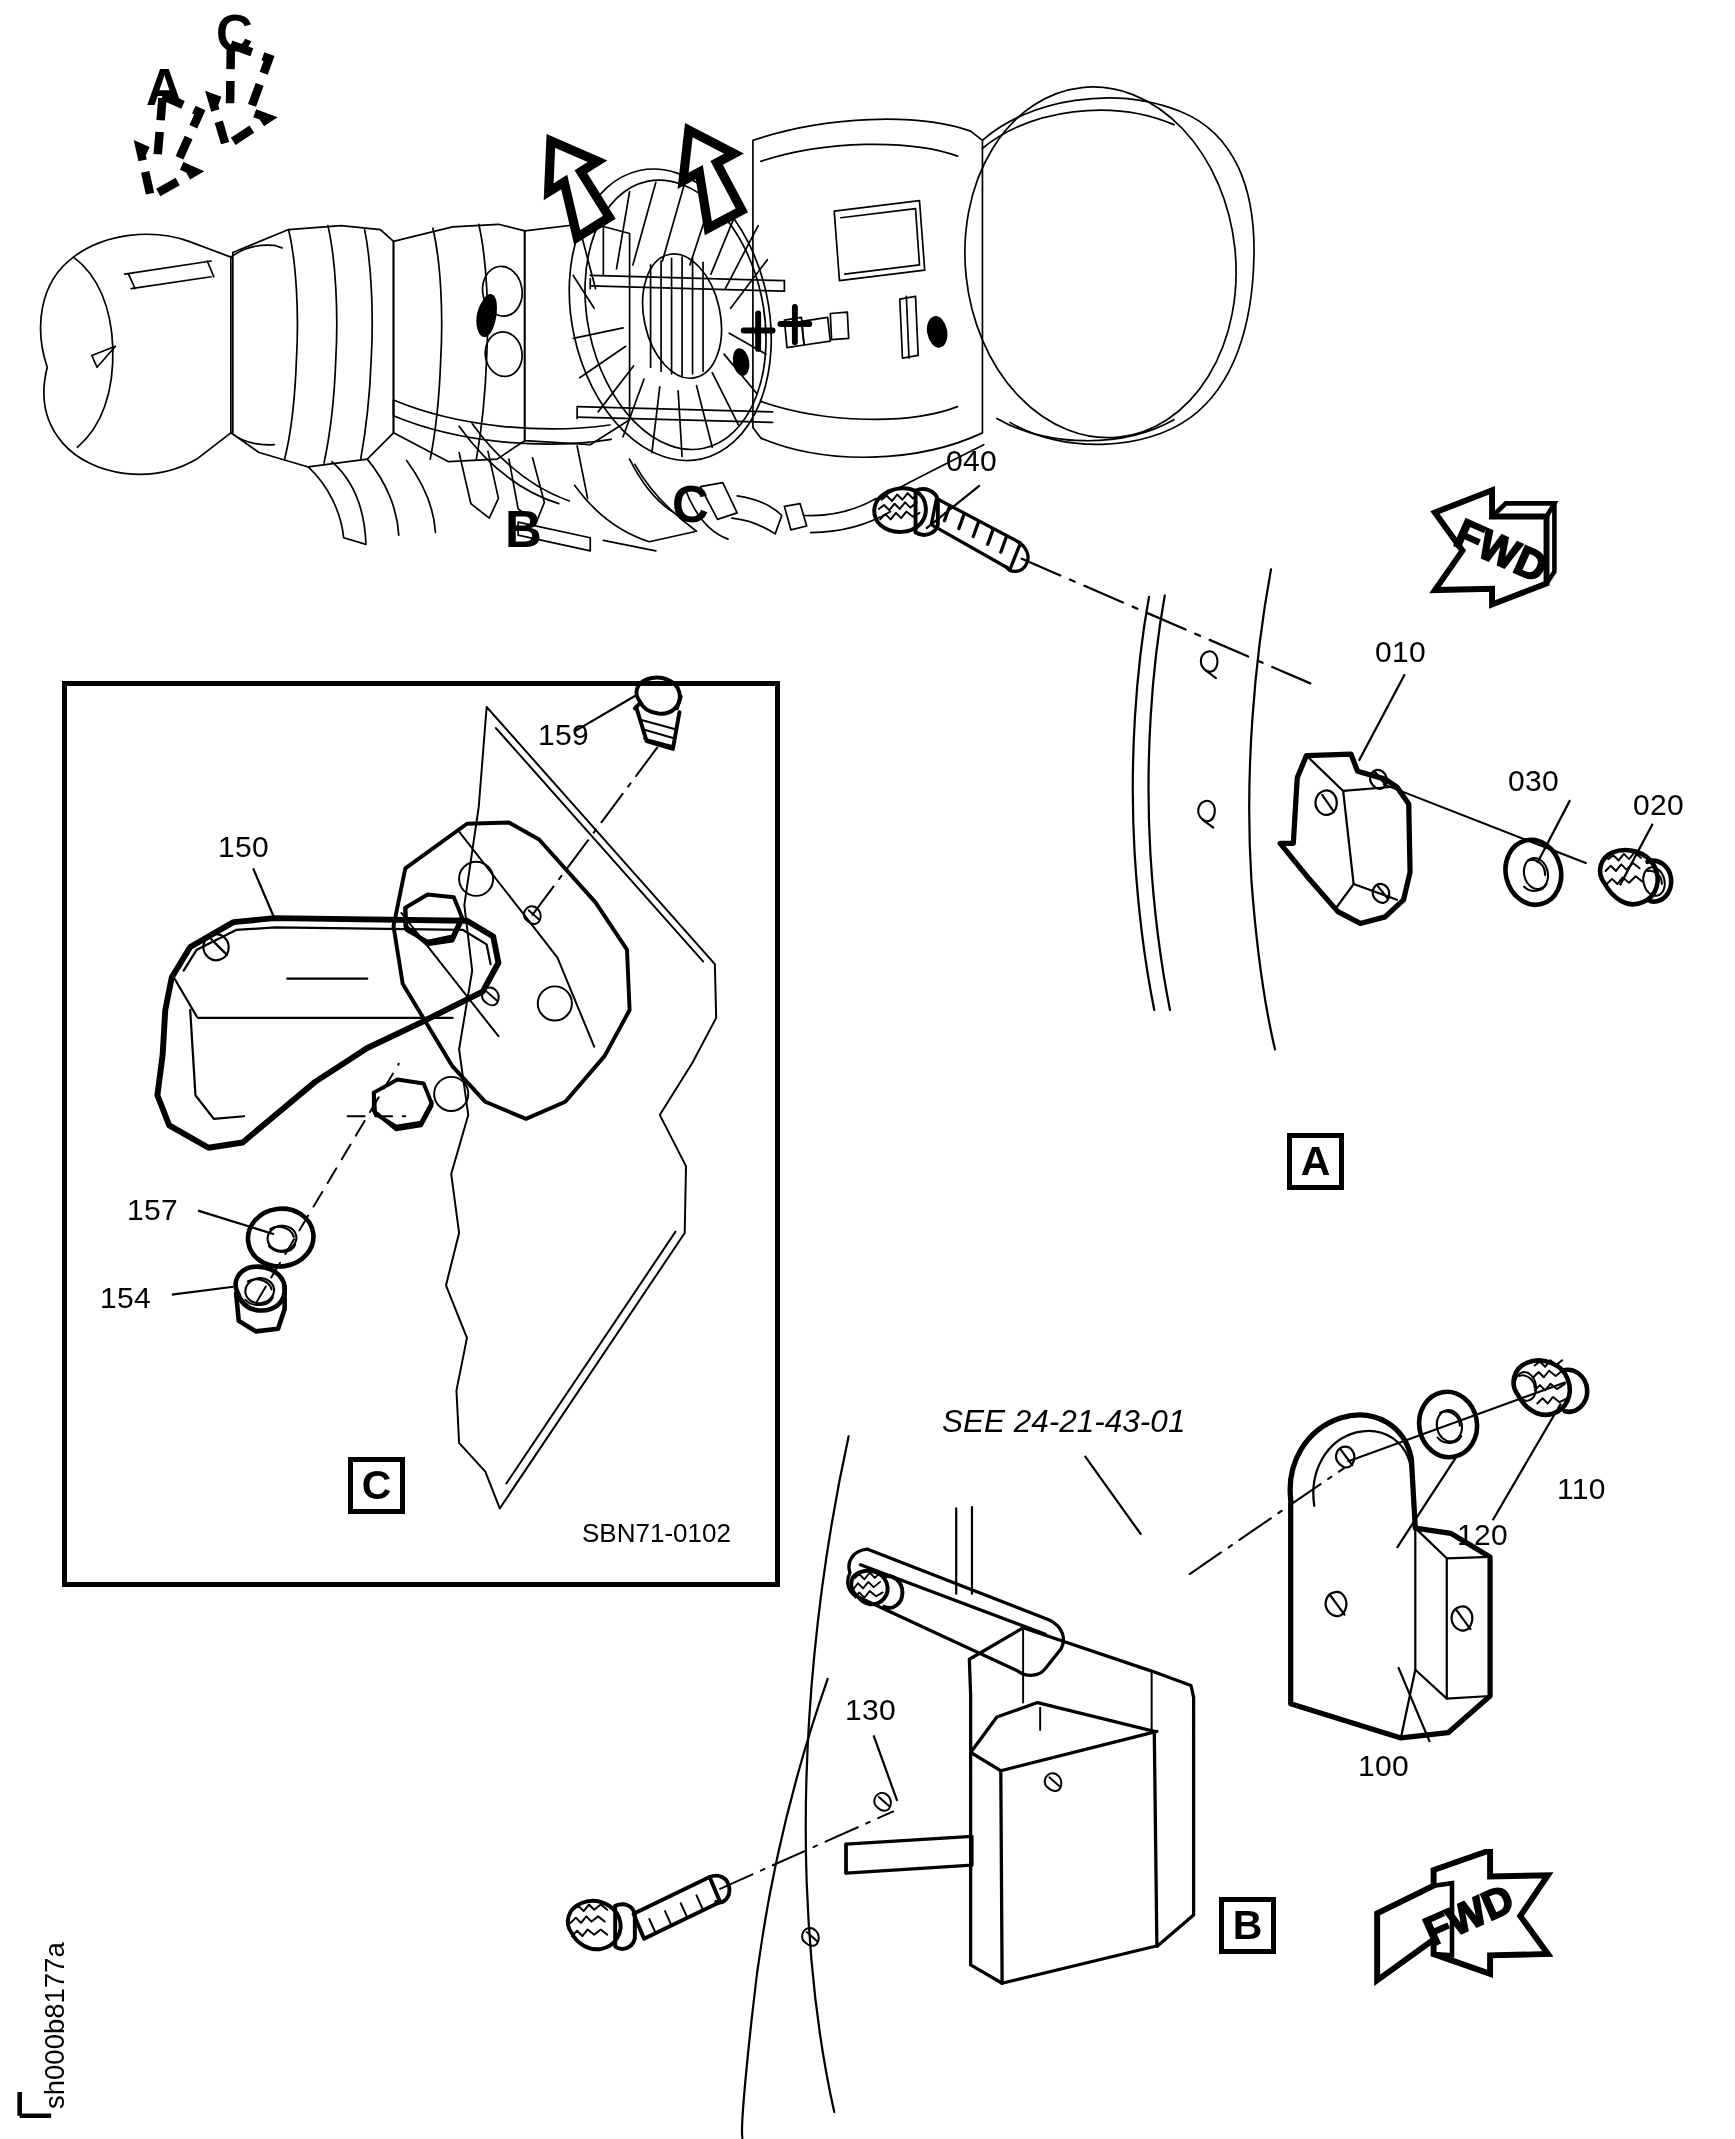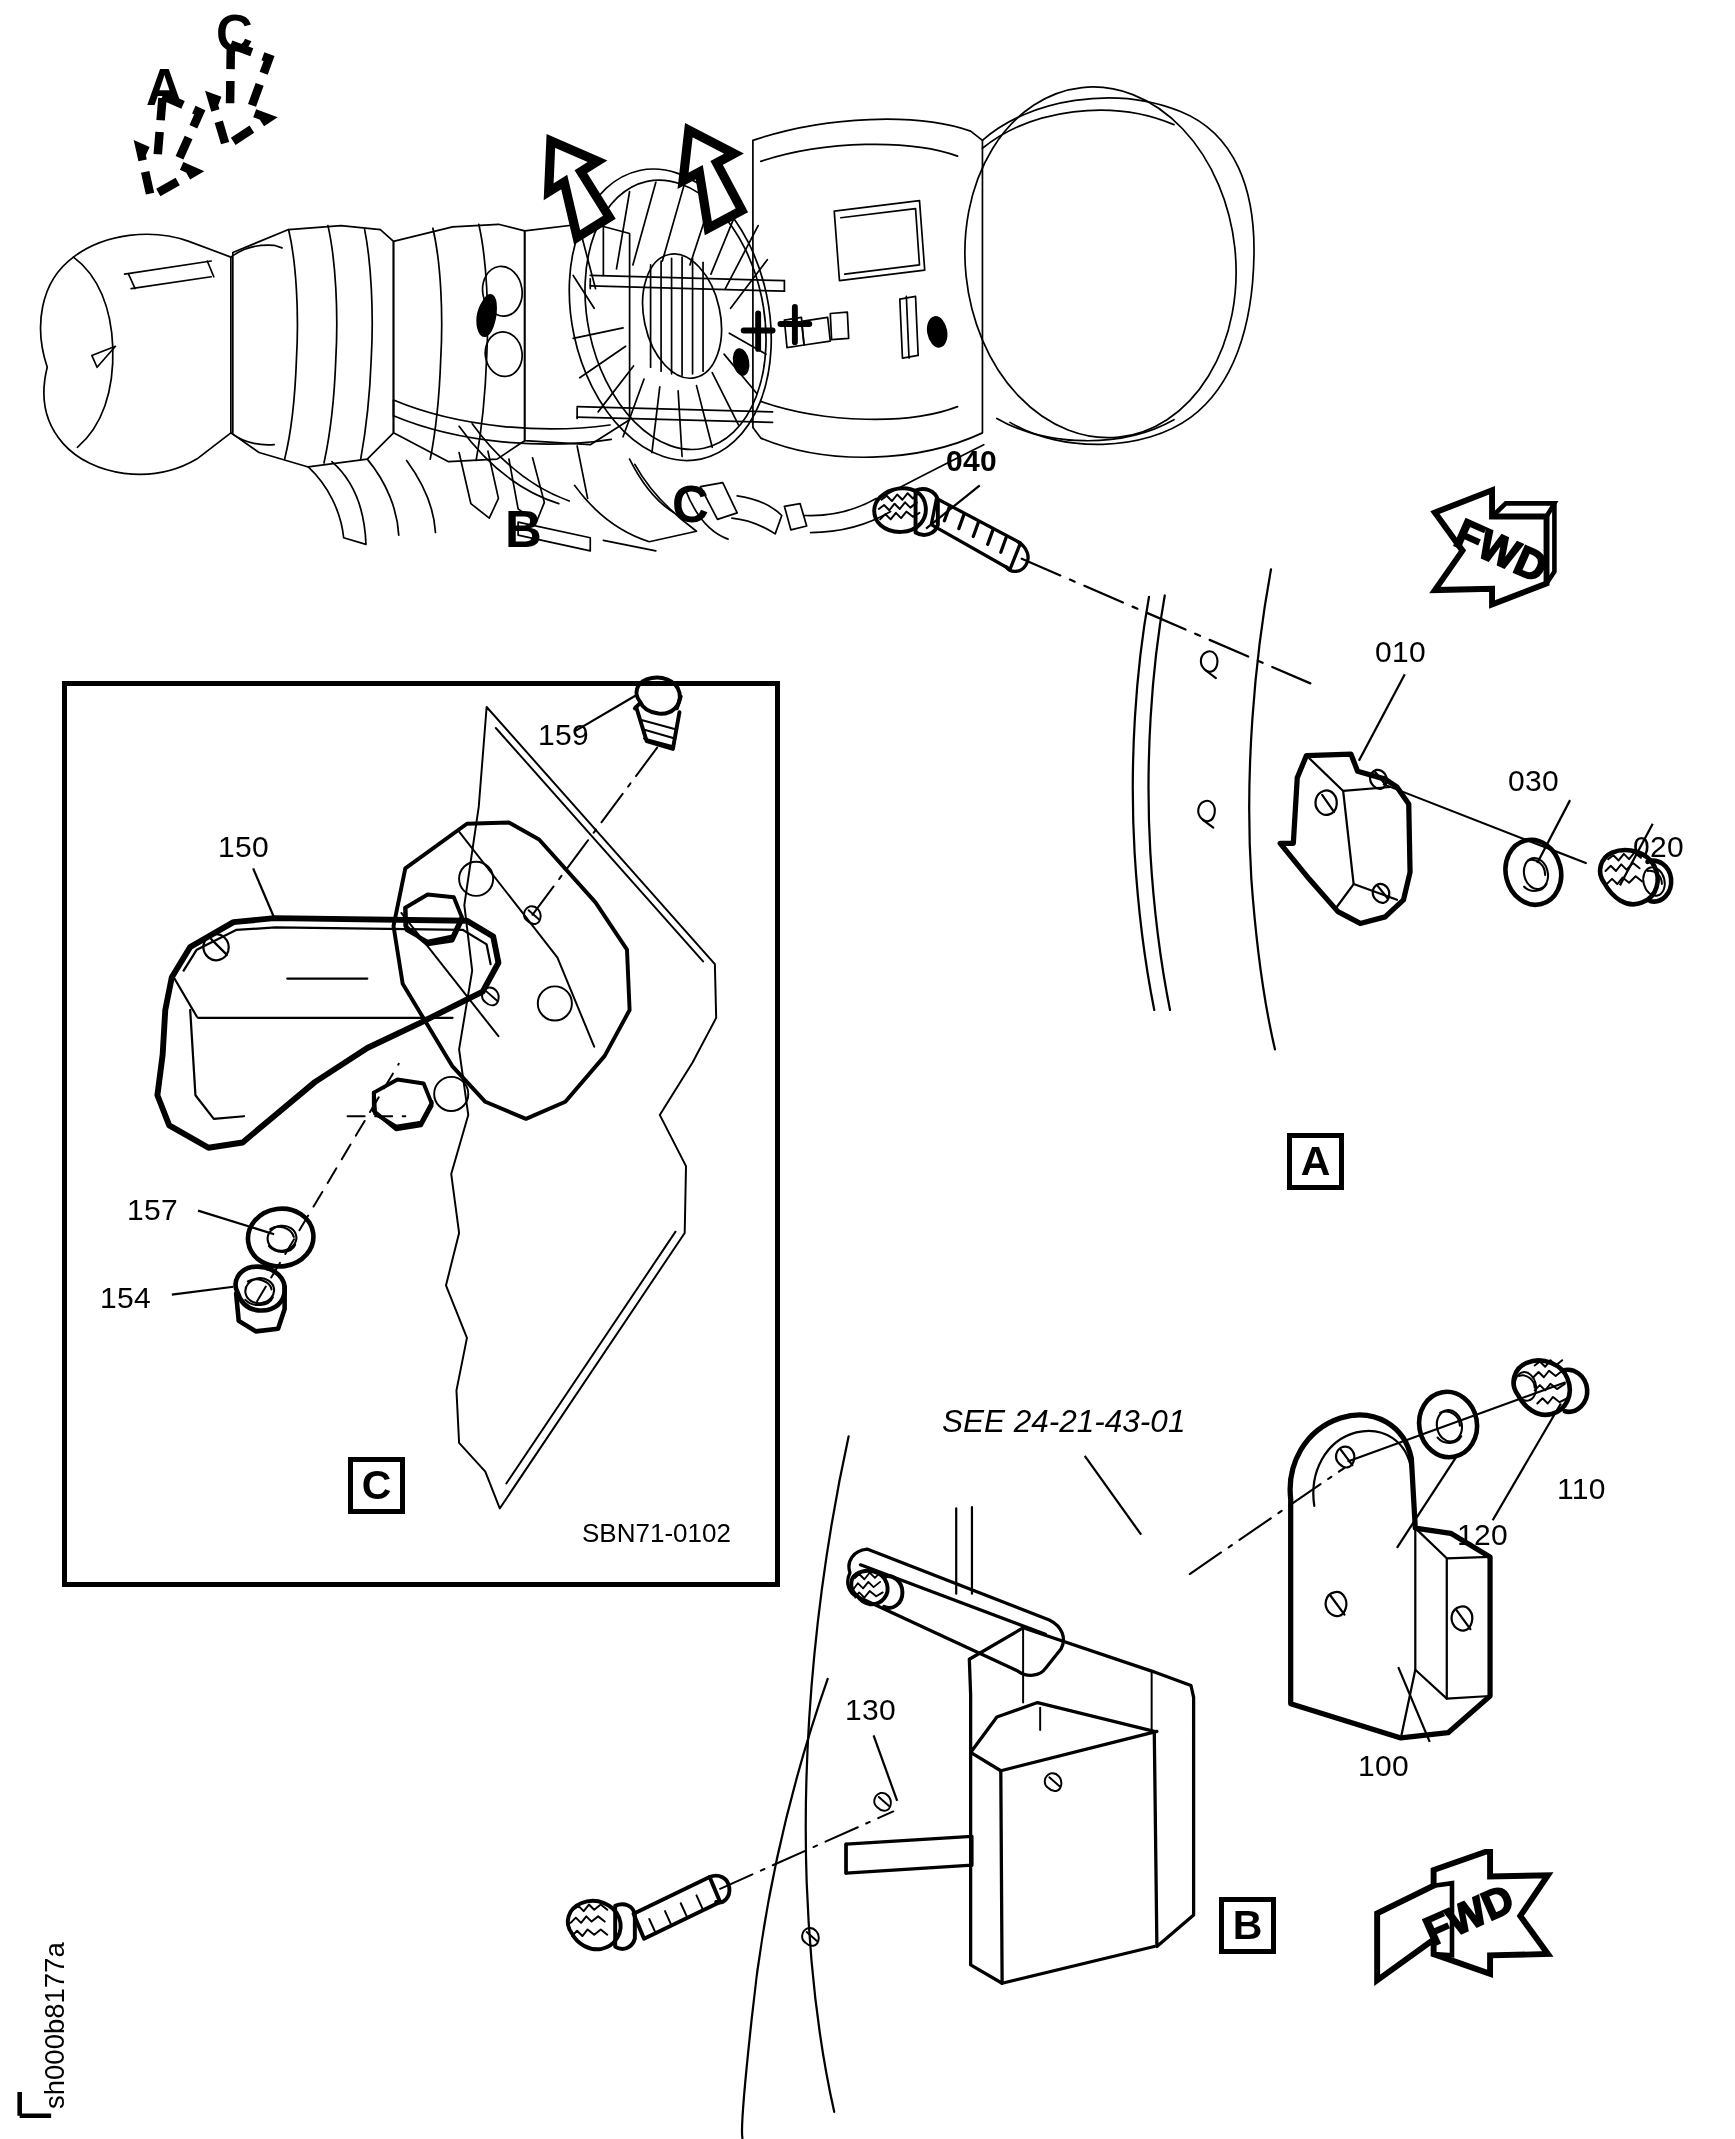--- a/index.html
+++ b/index.html
@@ -312,24 +312,24 @@
     </g>
 
     <g stroke="#000" stroke-width="3.4" fill="none">
       <path d="M1494 740 L1412 806"></path>
       <path d="M2142 1028 L2072 1160"></path>
       <path d="M2394 1220 L2344 1316"></path>
       <path d="M2520 1256 L2470 1350"></path>
     </g>
   </svg>
 
-  <div class="callout" style="left:946px; top:446px;font-weight:bold;">040</div>
+  <div class="callout" style="left:946px; top:446px;">040</div>
   <div class="callout" style="left:1375px; top:637px;">010</div>
   <div class="callout" style="left:1508px; top:766px;">030</div>
-  <div class="callout" style="left:1633px; top:790px;margin-top:42px;">020</div>
+  <div class="callout" style="left:1633px; top:790px;">020</div>
 
   <div class="boxed-letter" style="left:1287px; top:1133px;">A</div>
 
   <div class="fwd-wrap" style="left:1364px; top:485px;">
     <svg width="197" height="151" viewBox="0 0 300 230">
       <g fill="#fff" stroke="#000" stroke-width="9" stroke-linejoin="miter">
         <path d="M108 42 L195 8 L195 48 L278 48 L278 150 L195 182 L195 158 L108 160 L150 100 Z"></path>
       </g>
       <g fill="none" stroke="#000" stroke-width="7">
         <path d="M195 48 L216 28 L290 28 L278 48"></path>

